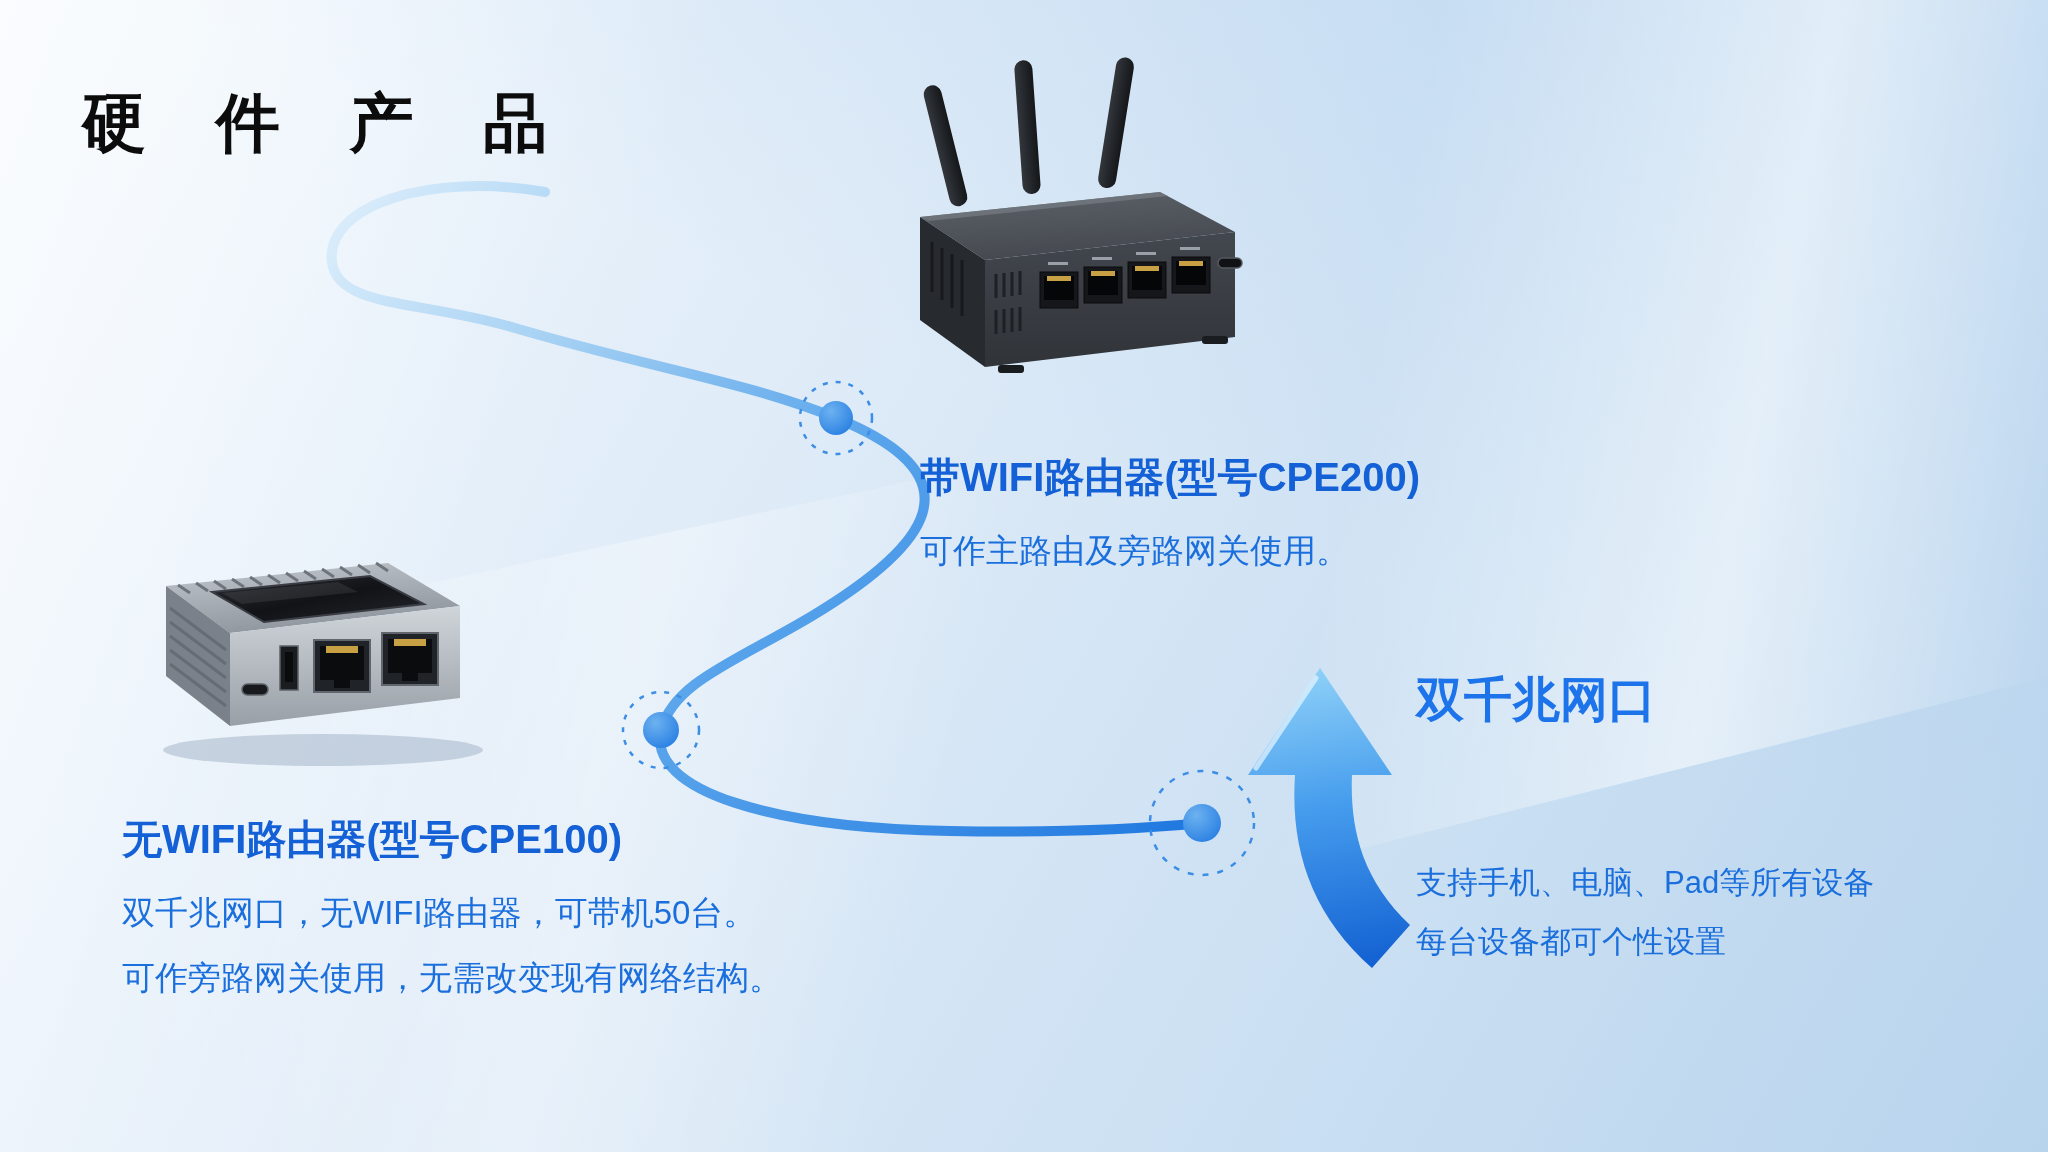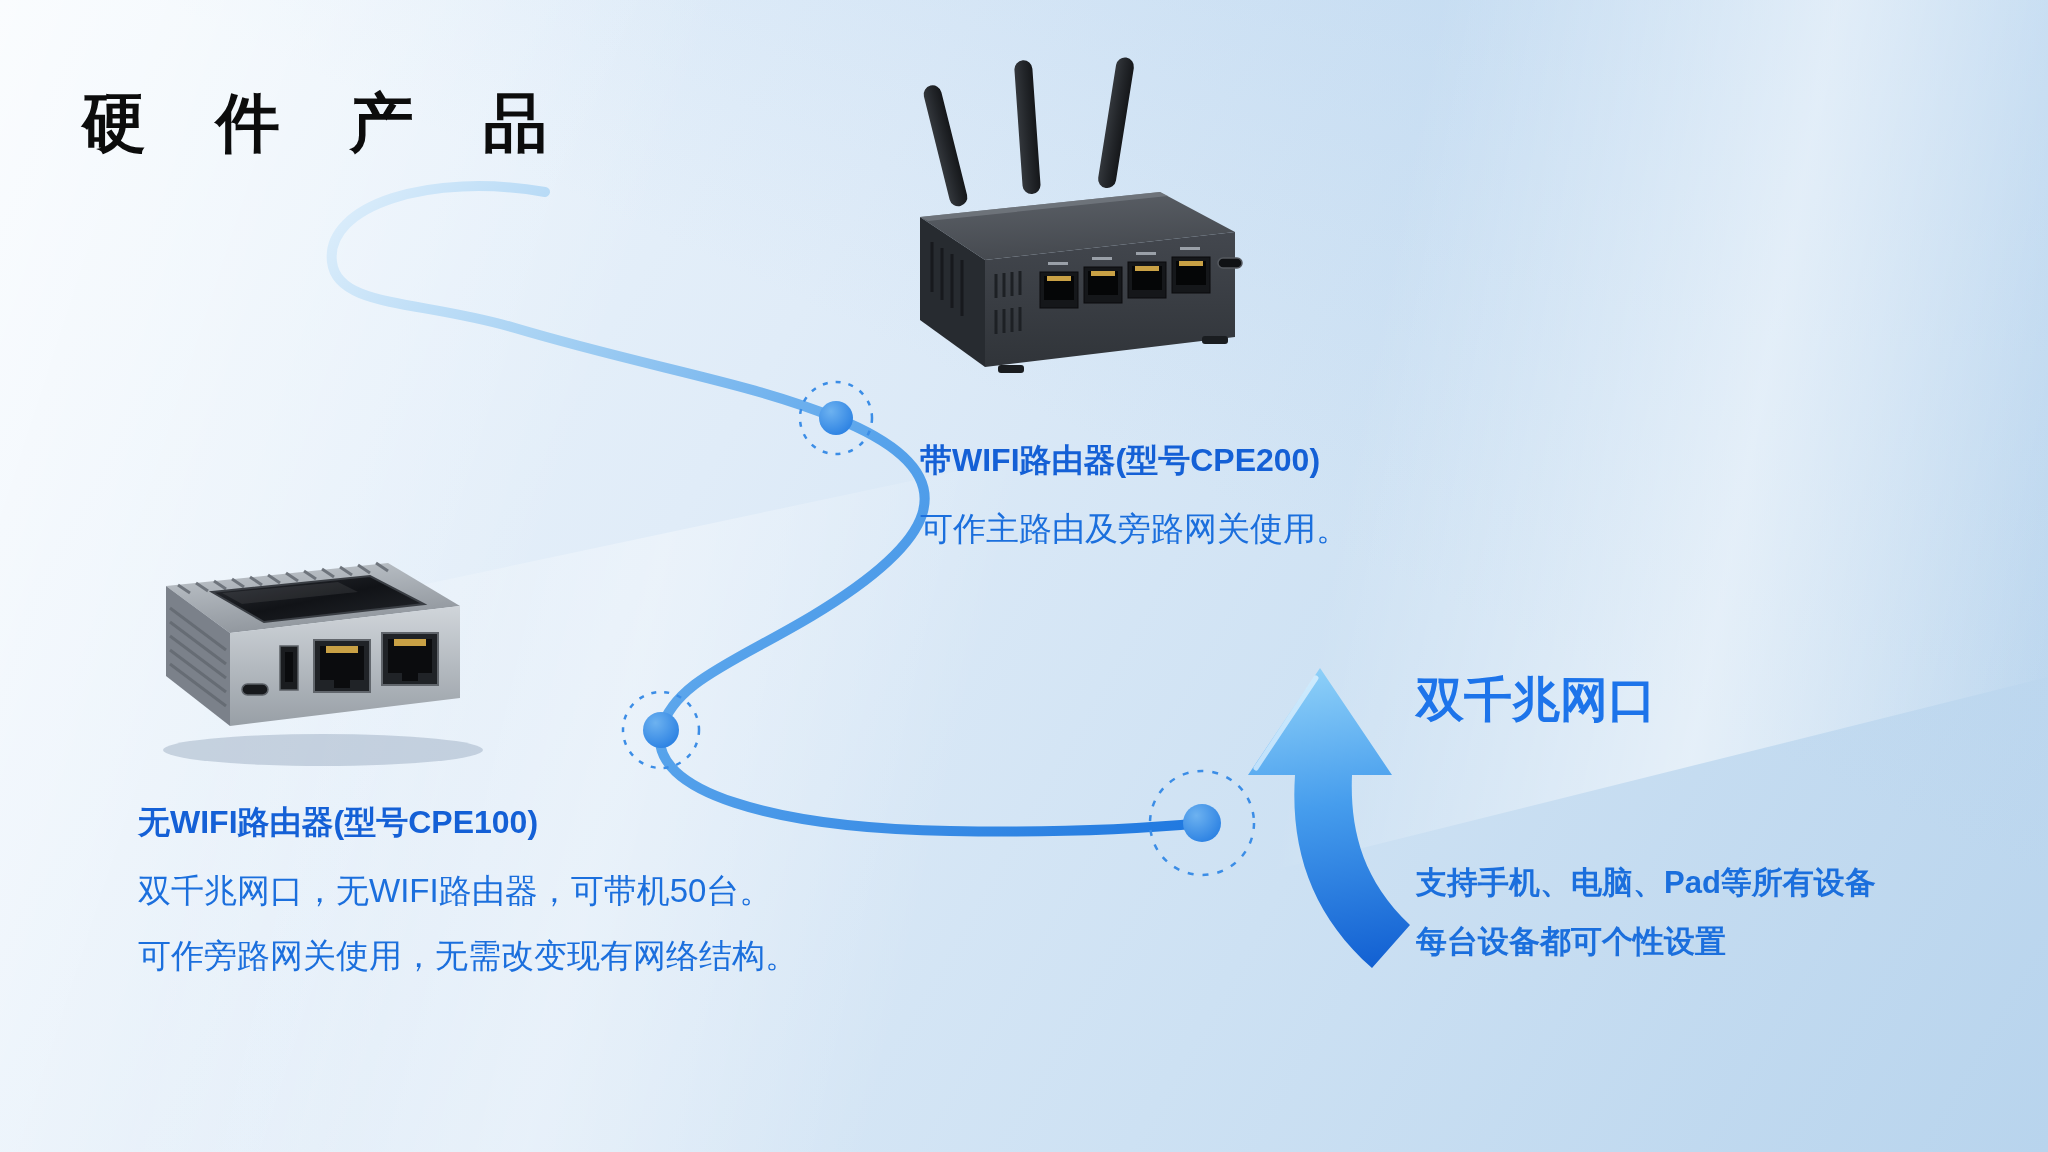--- a/index.html
+++ b/index.html
@@ -23,24 +23,24 @@
   .page-title{
     position:absolute;left:82px;top:80px;
     font-size:64px;font-weight:900;color:#0c0c0c;
     letter-spacing:26px;white-space:nowrap;
   }
   .overlay-svg{position:absolute;left:0;top:0;}
   .router-svg{position:absolute;}
   .router-cpe200{left:890px;top:52px;width:410px;height:360px;}
   .router-cpe100{left:138px;top:538px;width:360px;height:250px;}
   .prod-block{position:absolute;white-space:nowrap;}
-  .prod-title{font-size:32px;font-weight:800;color:#1460d6;margin:1px 0 24px 0;}
+  .prod-title{font-size:40px;font-weight:800;color:#1460d6;margin:12px 0 24px 0;}
   .prod-line{font-size:33px;font-weight:500;color:#1b6fdd;margin:0 0 20px 0;}
   .feat-headline{position:absolute;font-size:48px;font-weight:800;color:#1d74ea;white-space:nowrap;}
-  .feat-detail{position:absolute;font-size:31px;font-weight:700;color:#1b6fdd;white-space:nowrap;}
+  .feat-detail{position:absolute;font-size:31px;font-weight:400;color:#1b6fdd;white-space:nowrap;}
 </style>
 </head>
 <body>
 
 <div class="canvas">
 
   <div class="streak streak-a"></div>
   <div class="streak streak-b"></div>
 
   <div class="page-title">硬 件 产 品</div>
@@ -236,21 +236,21 @@
         <rect x="20" y="40" width="16" height="8" fill="#0b0c0e"></rect>
       </g>
     </g>
   </svg>
 
   <div class="prod-block" style="left:920px;top:438px;">
     <h3 class="prod-title">带WIFI路由器(型号CPE200)</h3>
     <p class="prod-line">可作主路由及旁路网关使用。</p>
   </div>
 
-  <div class="prod-block" style="left:138px;top:800px;">
+  <div class="prod-block" style="left:122px;top:800px;">
     <h3 class="prod-title">无WIFI路由器(型号CPE100)</h3>
     <p class="prod-line">双千兆网口，无WIFI路由器，可带机50台。</p>
     <p class="prod-line">可作旁路网关使用，无需改变现有网络结构。</p>
   </div>
 
   <div class="feat-headline" style="left:1416px;top:668px;">双千兆网口</div>
   <div class="feat-detail" style="left:1416px;top:862px;">支持手机、电脑、Pad等所有设备</div>
   <div class="feat-detail" style="left:1416px;top:921px;">每台设备都可个性设置</div>
 
 </div>

